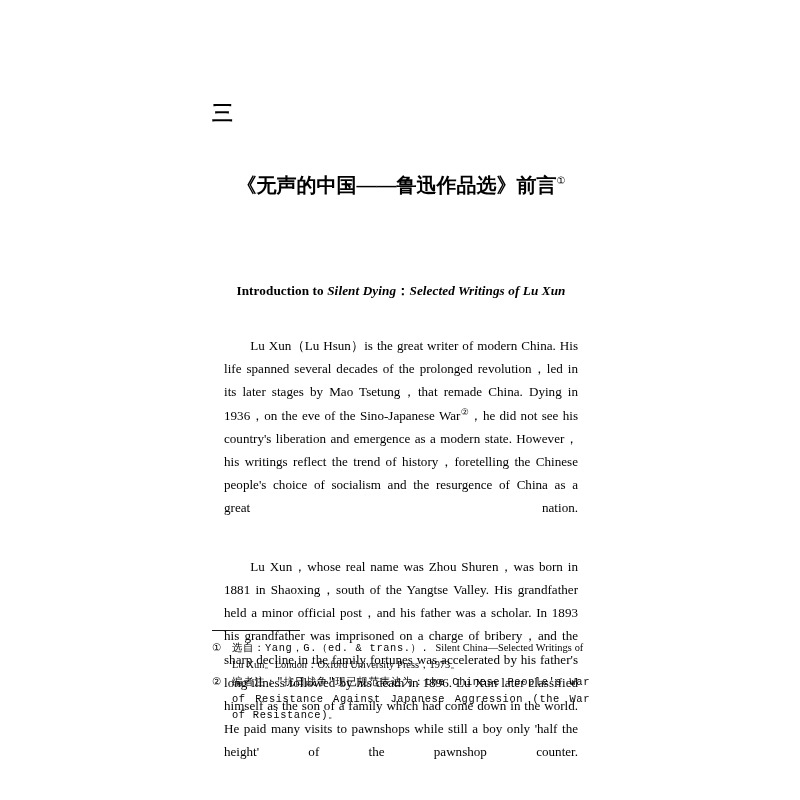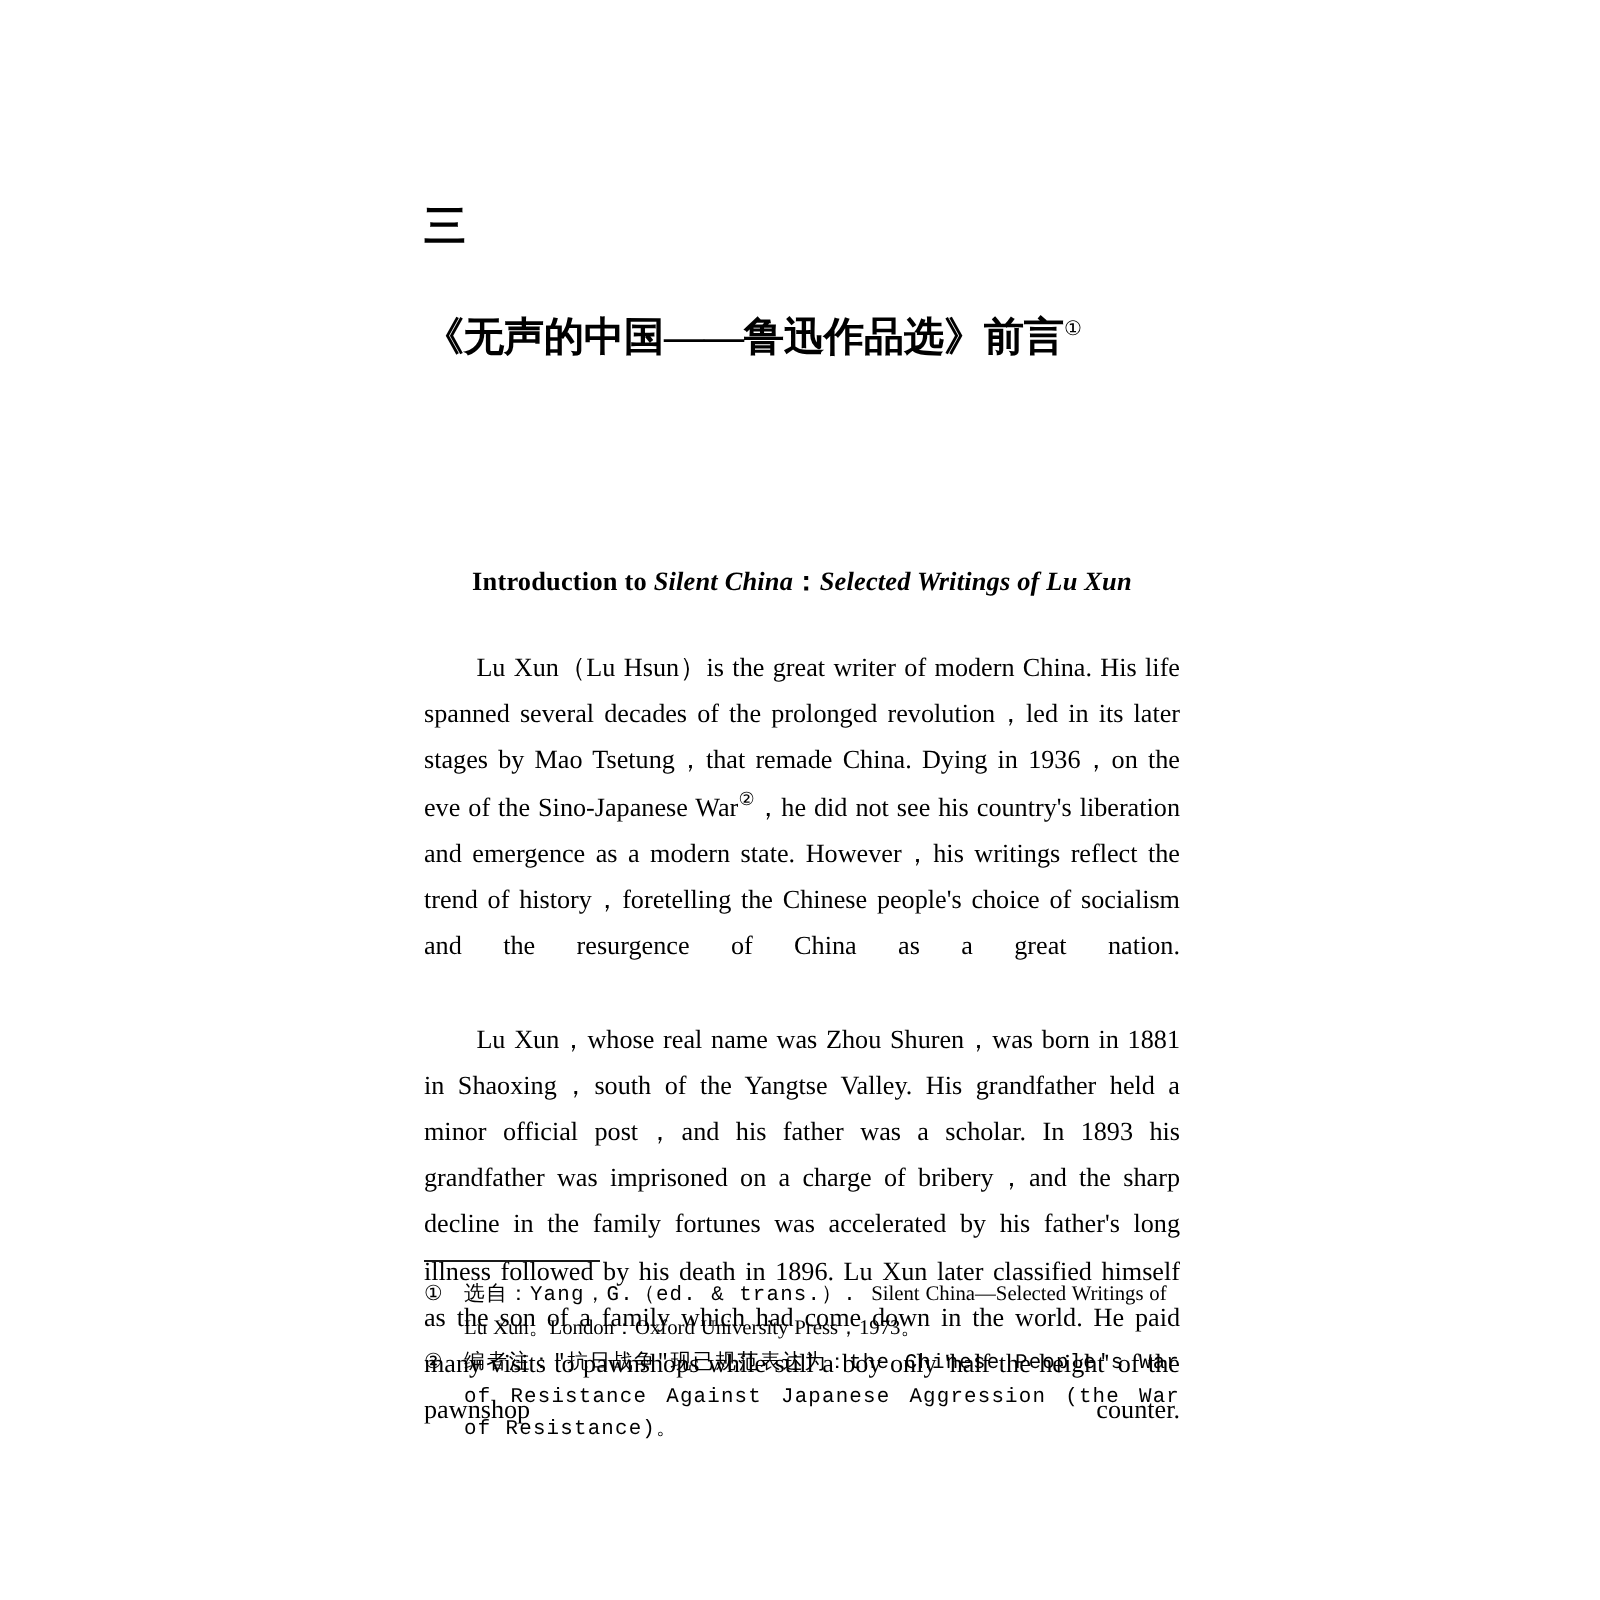--- a/index.html
+++ b/index.html
@@ -41,22 +41,23 @@
     font-weight: bold;
     letter-spacing: 0;
     line-height: 1;
     font-family: "Liberation Serif", "DejaVu Serif", serif;
   }
 
   
   .cn-title {
     position: absolute;
     left: 0;
-    top: 156px;
+    top: 172px;
     width: 378px;
+    text-align: center;
     font-size: 20px;
     font-weight: bold;
     line-height: 1.3;
     white-space: nowrap;
   }
   .cn-title .footnote-ref {
     font-size: 10px;
     vertical-align: super;
     font-weight: normal;
     line-height: 0;
@@ -80,21 +81,21 @@
   }
 
   
   .body-text {
     position: absolute;
     left: 0;
     top: 322px;
     width: 378px;
   }
   .body-text p {
-    margin: 0;
+    margin: 12px;
     font-size: 13.1px;
     line-height: 23.2px;
     text-align: justify;
     text-justify: inter-word;
     text-indent: 2em;
     word-spacing: 0.6px;
     hyphens: none;
   }
   .body-text p:last-child {
     text-align: justify;
@@ -156,21 +157,21 @@
 <div class="page">
   <div class="content-column">
 
     <div class="section-number">三</div>
 
     <div class="cn-title">
       <span>《无声的中国——鲁迅作品选》前言</span><span class="footnote-ref">①</span>
     </div>
 
     <div class="en-heading">
-      <span>Introduction to </span><span class="ital">Silent China</span><span>：</span><span class="ital">Selected Writings of Lu Xun</span>
+      <span>Introduction to </span><span class="ital">Silent Dying</span><span>：</span><span class="ital">Selected Writings of Lu Xun</span>
     </div>
 
     <div class="body-text">
       <p><span>Lu Xun（Lu Hsun）is the great writer of modern China. His life spanned several decades of the prolonged revolution，led in its later stages by Mao Tsetung，that remade China. Dying in 1936，on the eve of the Sino-Japanese War</span><span class="footnote-ref">②</span><span>，he did not see his country's liberation and emergence as a modern state. However，his writings reflect the trend of history，foretelling the Chinese people's choice of socialism and the resurgence of China as a great nation.</span></p>
       <p><span>Lu Xun，whose real name was Zhou Shuren，was born in 1881 in Shaoxing，south of the Yangtse Valley. His grandfather held a minor official post，and his father was a scholar. In 1893 his grandfather was imprisoned on a charge of bribery，and the sharp decline in the family fortunes was accelerated by his father's long illness followed by his death in 1896. Lu Xun later classified himself as the son of a family which had come down in the world. He paid many visits to pawnshops while still a boy only 'half the height' of the pawnshop counter.</span></p>
     </div>
 
     <div class="footnotes">
       <div class="fn-rule"></div>
 

